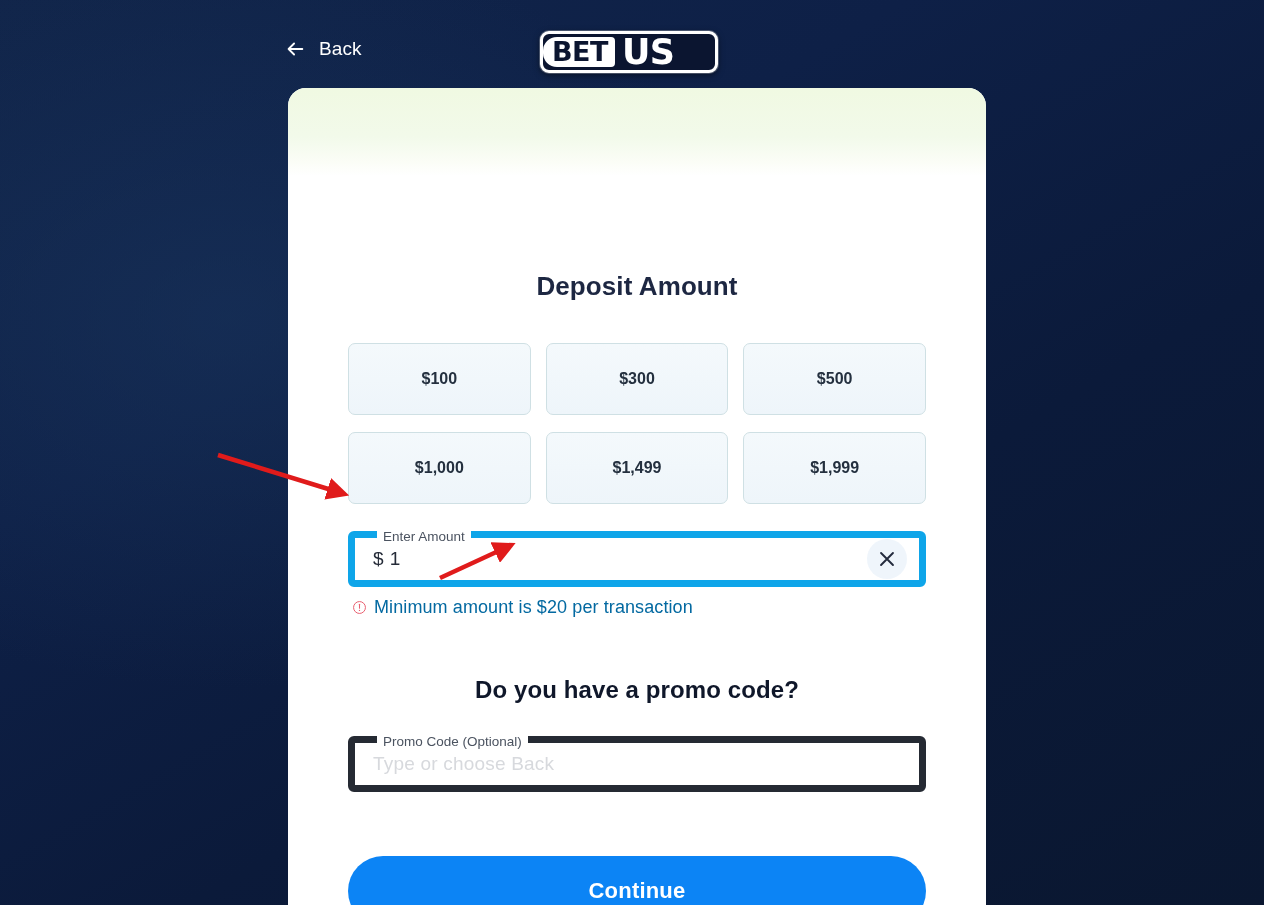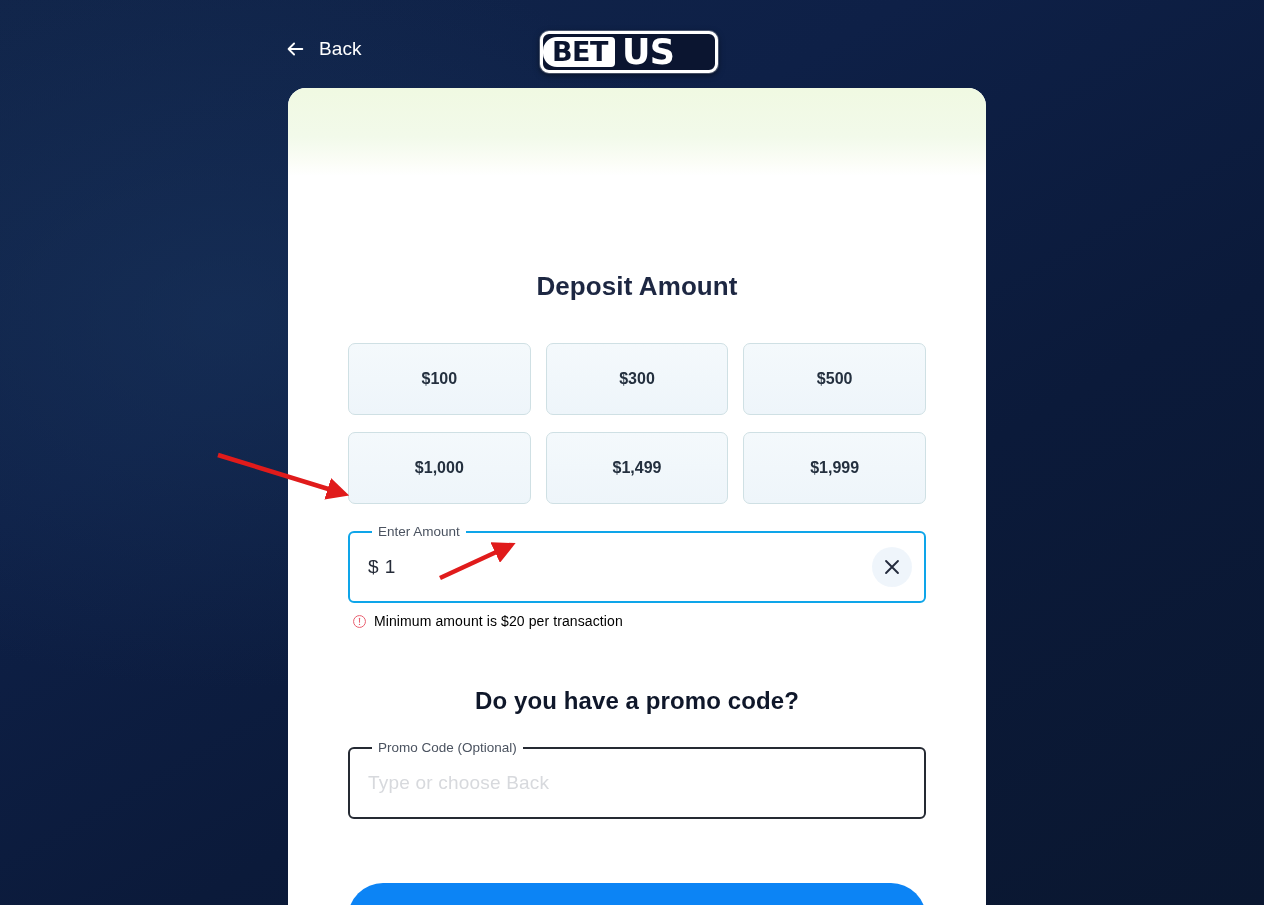--- a/index.html
+++ b/index.html
@@ -148,23 +148,23 @@
     align-items: center;
     justify-content: center;
     cursor: pointer;
     user-select: none;
   }
 
   
   .field {
     position: relative;
     margin-top: 27px;
-    border: 2px solid #0ea5e9;
+    border: 7px solid #0ea5e9;
     border-radius: 6px;
-    height: 72px;
+    height: 56px;
     padding: 0 18px;
     display: flex;
     align-items: center;
   }
   .field.neutral {
     border-color: #252a33;
     margin-top: 32px;
   }
   .field-legend {
     position: absolute;
@@ -203,22 +203,22 @@
 
   
   .error-row {
     margin-top: 10px;
     display: flex;
     align-items: center;
     gap: 7px;
     padding-left: 4px;
   }
   .error-text {
-    color: #000000;
-    font-size: 14px;
+    color: #0369a1;
+    font-size: 18px;
     letter-spacing: .1px;
   }
 
   
   .promo-title {
     text-align: center;
     color: #0f172a;
     font-size: 24px;
     font-weight: 700;
     margin-top: 58px;

